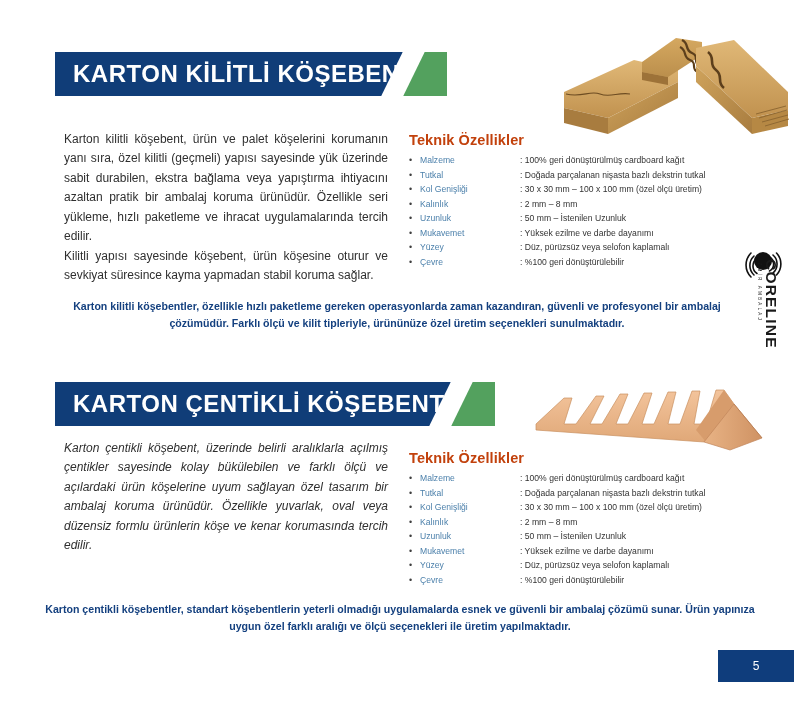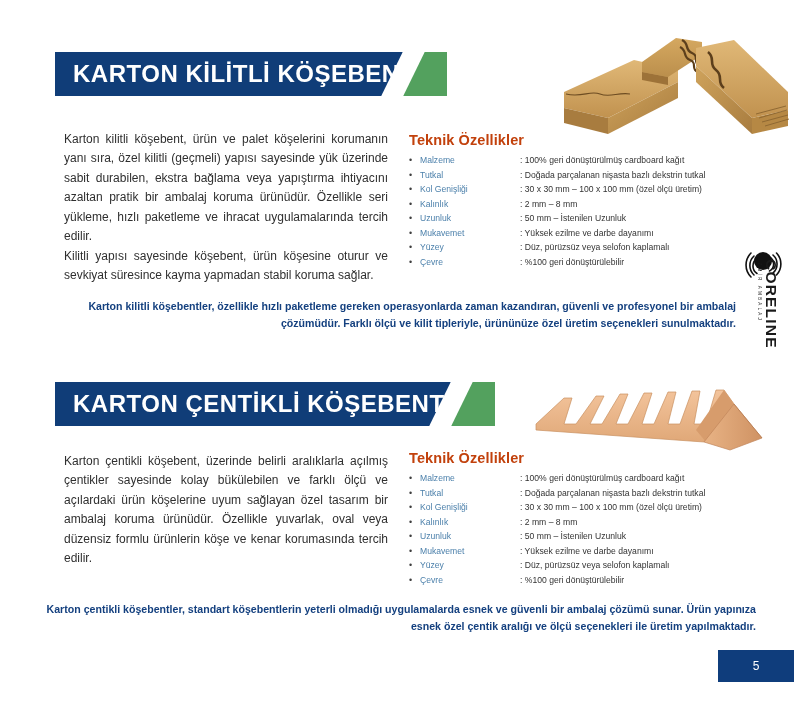--- a/index.html
+++ b/index.html
@@ -95,21 +95,21 @@
   }
   .spec-label {
     flex: 0 0 74px;
     color: #4c80ab;
   }
   .spec-value { color: #333333; margin-left: 26px; }
 
   
   .callout {
     position: absolute;
-    text-align: right;
+    text-align: center;
     color: #14407f;
     font-weight: bold;
     font-size: 10.6px;
     line-height: 1.62;
   }
 
   
   .page-number-box {
     position: absolute;
     left: 718px;
@@ -310,21 +310,21 @@
   <path d="M210,32 L238,66 L206,78 L180,70 Z" fill="url(#nb2)" stroke="#c2855a" stroke-width="0.7"></path>
   <path d="M210,32 L238,66" fill="none" stroke="#b97c50" stroke-width="0.8"></path>
 </svg>
 
 <div class="banner" style="left:55px; top:382px; width:440px;">
   <span class="banner-title">KARTON ÇENTİKLİ KÖŞEBENT</span>
   <span class="slash"></span>
   <span class="green-wedge"></span>
 </div>
 
-<div class="body-col" style="left:64px; top:452px; width:324px;">
+<div class="body-col" style="left:64px; top:439px; width:324px;font-style:italic;">
   <p>Karton çentikli köşebent, üzerinde belirli aralıklarla açılmış çentikler sayesinde kolay bükülebilen ve farklı ölçü ve açılardaki ürün köşelerine uyum sağlayan özel tasarım bir ambalaj koruma ürünüdür. Özellikle yuvarlak, oval veya düzensiz formlu ürünlerin köşe ve kenar korumasında tercih edilir.</p>
 </div>
 
 <div class="spec-col" style="left:409px; top:450px; width:370px;">
   <div class="spec-heading">Teknik Özellikler</div>
   <ul class="spec-list">
     <li class="spec-row">
       <span class="spec-bullet">•</span>
       <span class="spec-label">Malzeme</span>
       <span class="spec-value">: 100% geri dönüştürülmüş cardboard kağıt</span>
@@ -360,15 +360,15 @@
       <span class="spec-value">: Düz, pürüzsüz veya selofon kaplamalı</span>
     </li>
     <li class="spec-row">
       <span class="spec-bullet">•</span>
       <span class="spec-label">Çevre</span>
       <span class="spec-value">:  %100 geri dönüştürülebilir</span>
     </li>
   </ul>
 </div>
 
-<div class="callout" style="left:44px; top:601px; width:712px;">Karton çentikli köşebentler, standart köşebentlerin yeterli olmadığı uygulamalarda esnek ve güvenli bir ambalaj çözümü sunar. Ürün yapınıza esnek özel çentik aralığı ve ölçü seçenekleri ile üretim yapılmaktadır.</div>
+<div class="callout" style="left:44px; top:601px; width:712px;">Karton çentikli köşebentler, standart köşebentlerin yeterli olmadığı uygulamalarda esnek ve güvenli bir ambalaj çözümü sunar. Ürün yapınıza uygun özel farklı aralığı ve ölçü seçenekleri ile üretim yapılmaktadır.</div>
 
 <div class="page-number-box">5</div>
 
 </body></html>

